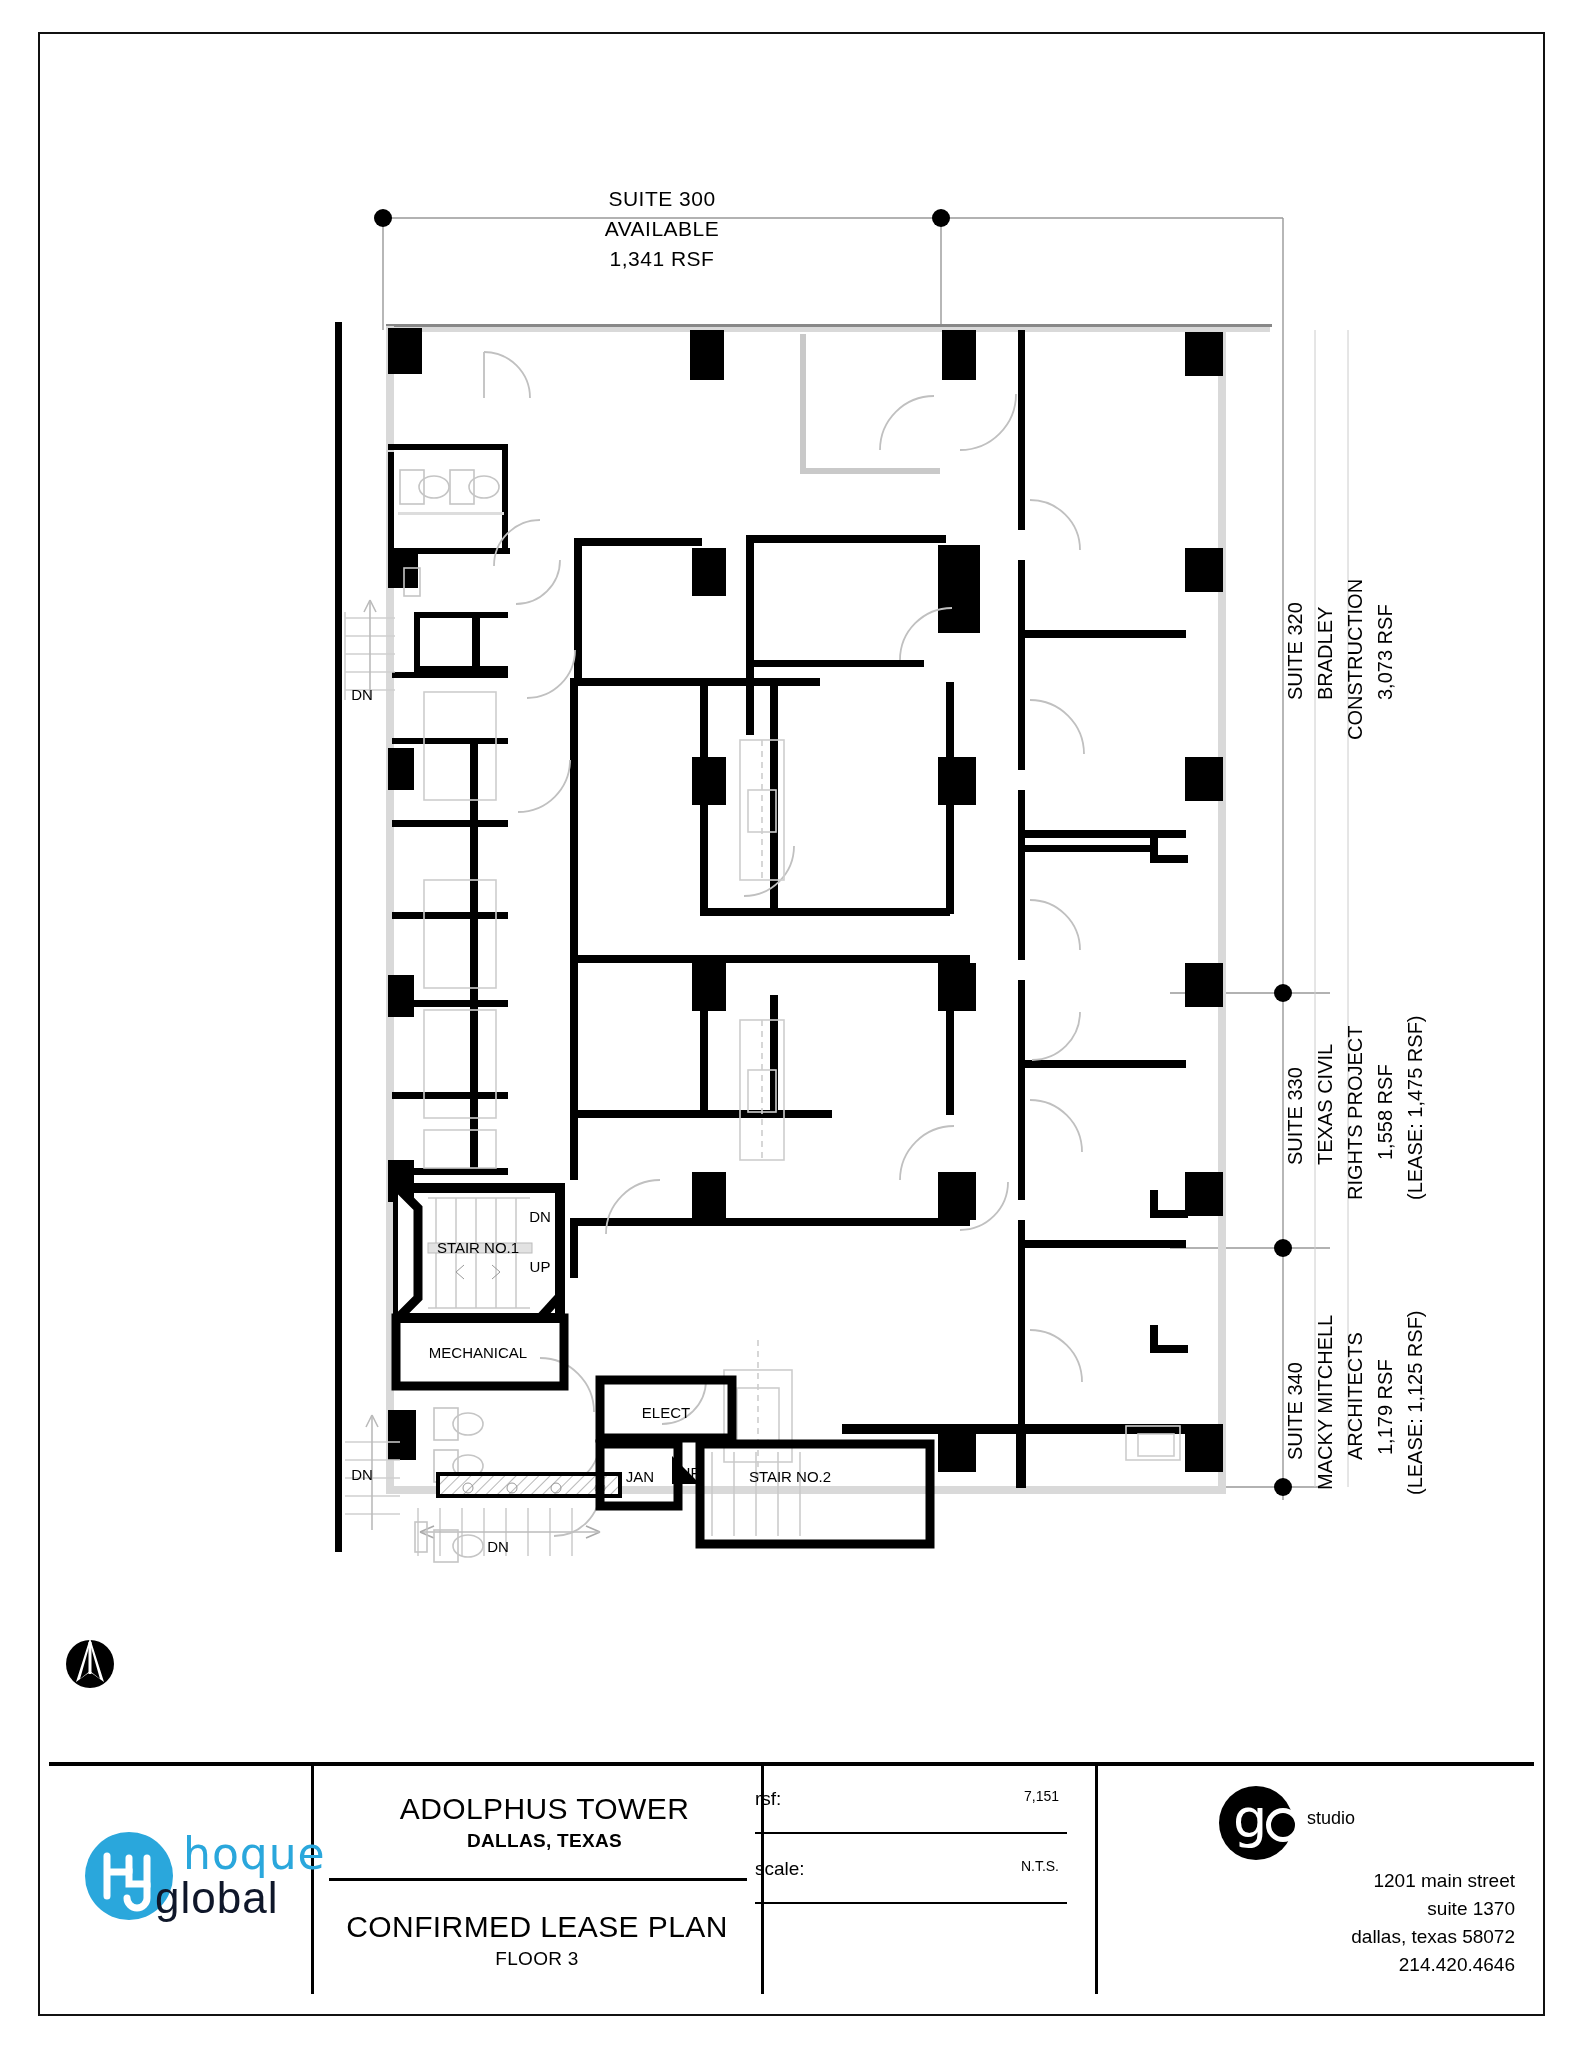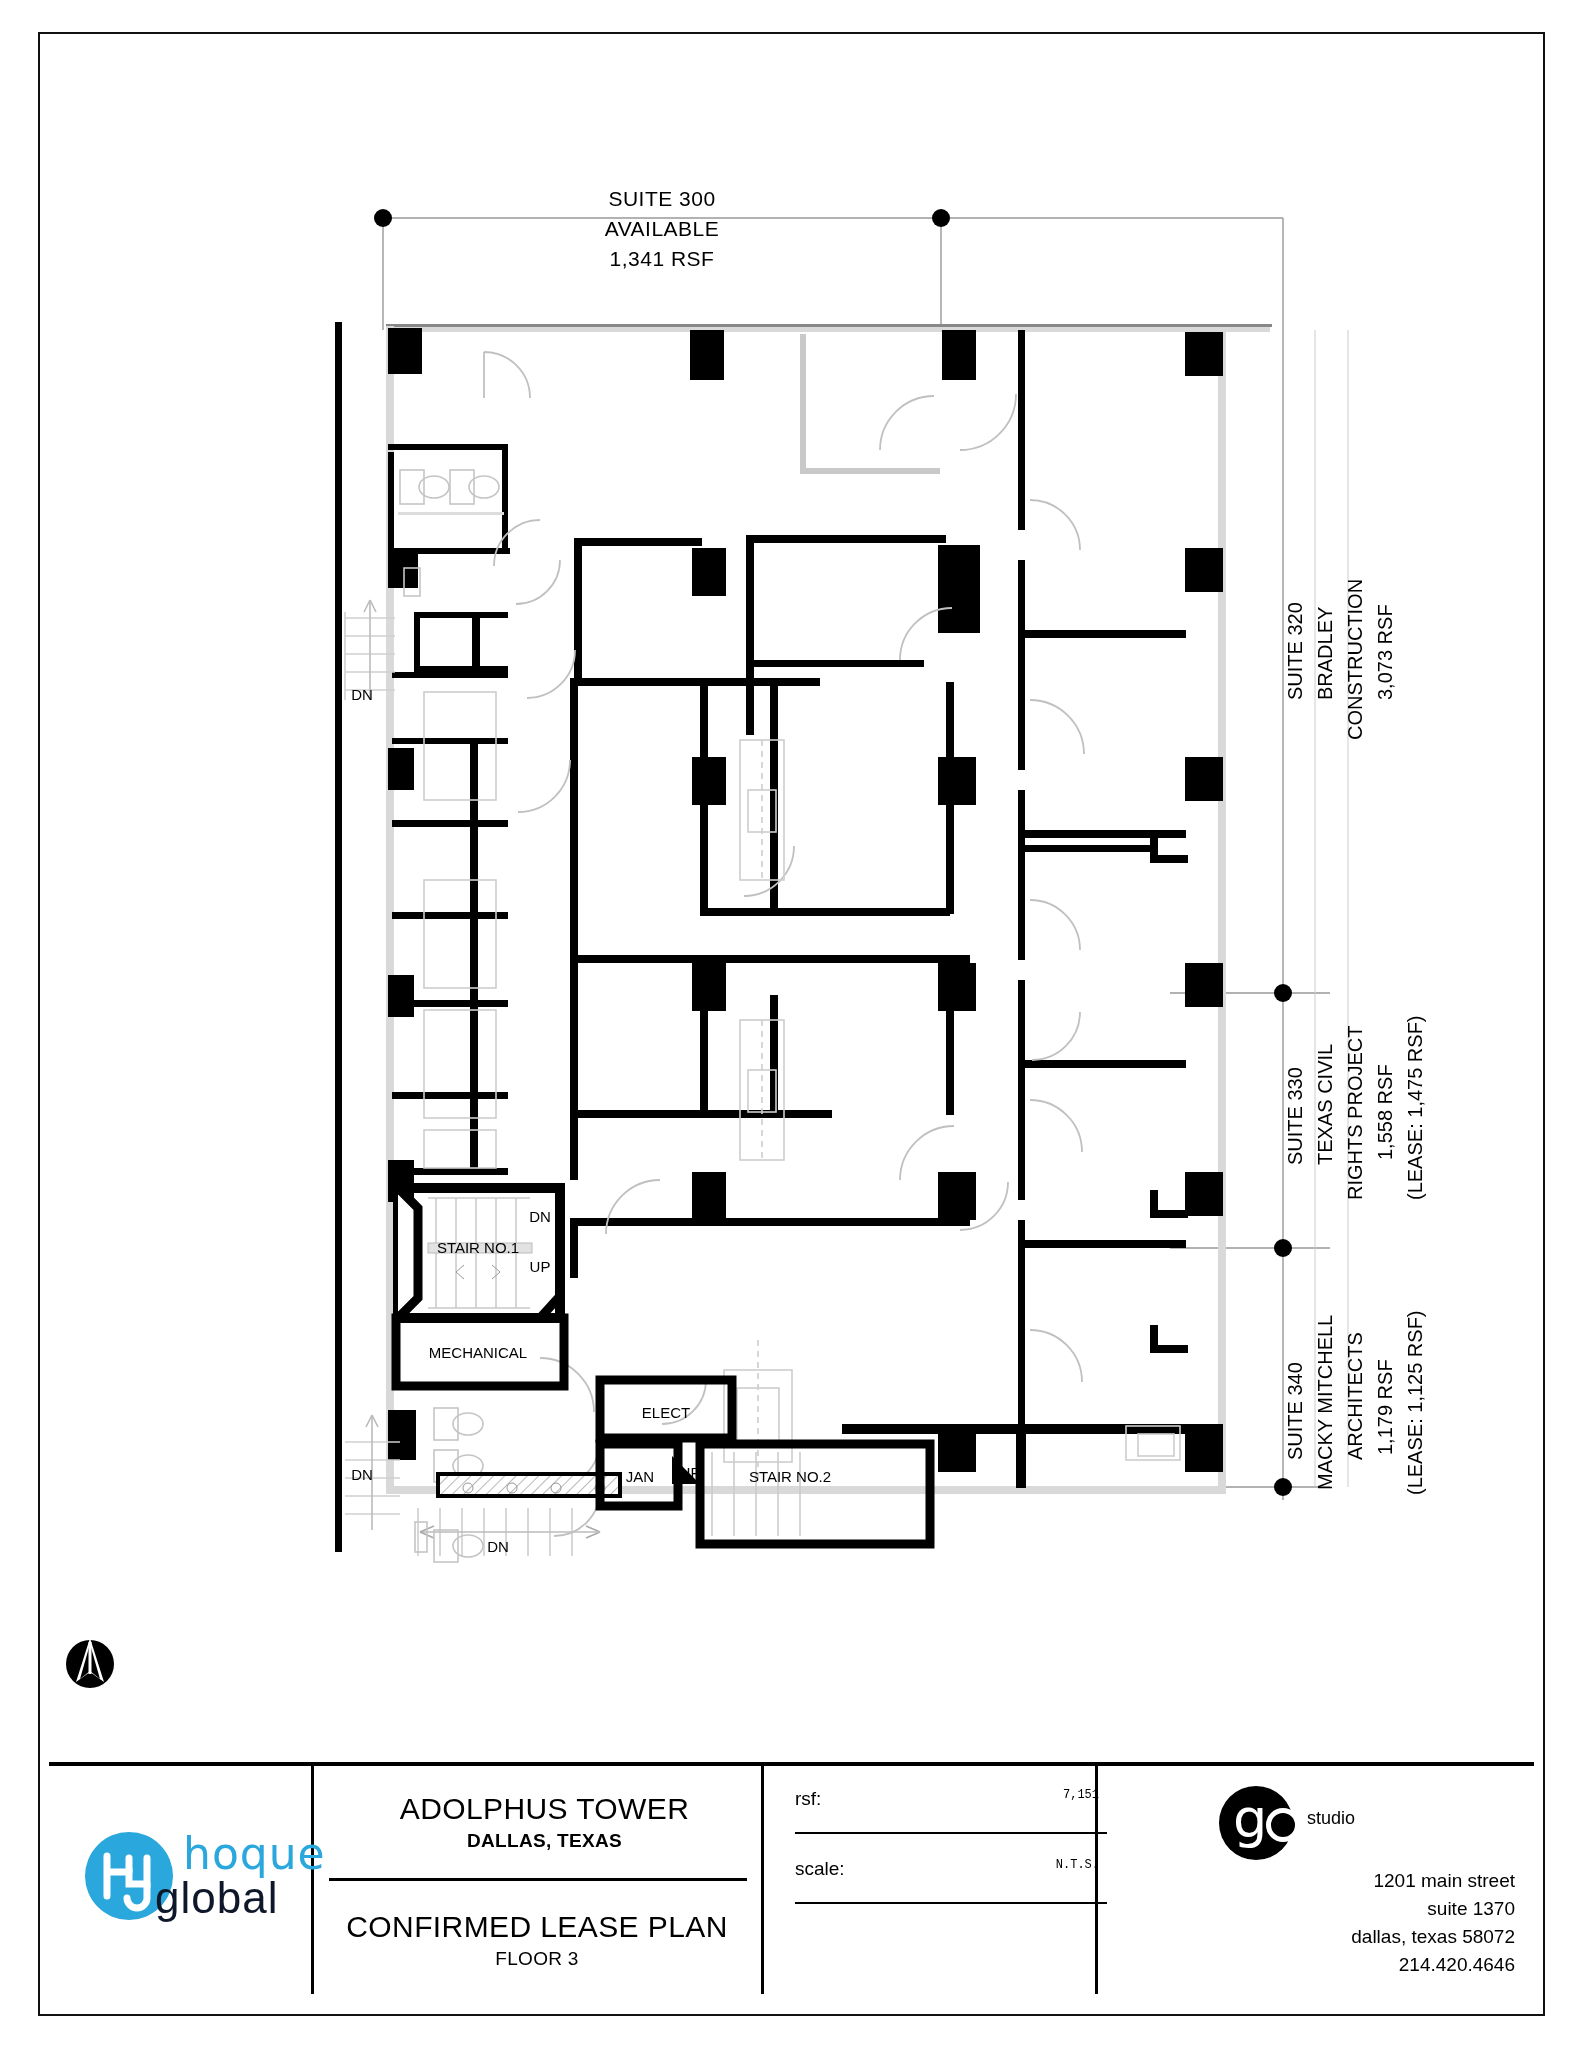--- a/index.html
+++ b/index.html
@@ -38,21 +38,21 @@
   .tb-cell{position:absolute;box-sizing:border-box;}
 
   .tb-main-title{
     font-size:30px;text-align:center;letter-spacing:.4px;line-height:1.12;
   }
   .tb-sub-title{font-size:19px;text-align:center;letter-spacing:.3px;}
   .tb-hrule{position:absolute;height:3px;background:#000;}
 
   .spec-row{position:absolute;width:100%;height:56px;}
   .spec-key{position:absolute;left:14px;top:0;font-size:19px;}
-  .spec-val{position:absolute;right:10px;top:0;font-size:12px;text-align:left;font-family:Liberation Mono, monospace;}
+  .spec-val{position:absolute;right:10px;top:0;font-size:14px;text-align:left;}
   .spec-rule{position:absolute;left:14px;right:2px;height:2px;background:#000;}
 
   
   #gostudio{position:absolute;left:1050px;top:8px;width:432px;height:224px;}
   #go-logo-wrap{position:absolute;left:120px;top:16px;width:260px;height:74px;}
   #go-circle{
     position:absolute;left:0;top:0;width:74px;height:74px;border-radius:50%;
     background:#000;
   }
   #go-g{
@@ -466,21 +466,21 @@
     <div class="tb-cell" style="left:266px;top:4px;width:444px;height:114px;padding-left:15px;">
       <div class="tb-main-title" style="margin-top:26px;">ADOLPHUS TOWER</div>
       <div class="tb-sub-title" style="margin-top:4px;font-weight:bold;">DALLAS, TEXAS</div>
     </div>
     <div class="tb-hrule" style="left:280px;top:116px;width:418px;"></div>
     <div class="tb-cell" style="left:266px;top:120px;width:444px;height:110px;">
       <div class="tb-main-title" style="margin-top:28px;">CONFIRMED LEASE PLAN</div>
       <div class="tb-sub-title" style="margin-top:4px;">FLOOR 3</div>
     </div>
 
-    <div class="tb-cell" style="left:732px;top:4px;width:328px;height:228px;">
+    <div class="tb-cell" style="left:692px;top:4px;width:328px;height:228px;">
 
       <div class="spec-row" style="top:22px;">
         <span class="spec-key">rsf:</span>
         <span class="spec-val">7,151</span>
       </div>
       <div class="spec-rule" style="top:66px;"></div>
 
       <div class="spec-row" style="top:92px;">
         <span class="spec-key">scale:</span>
         <span class="spec-val">N.T.S.</span>

